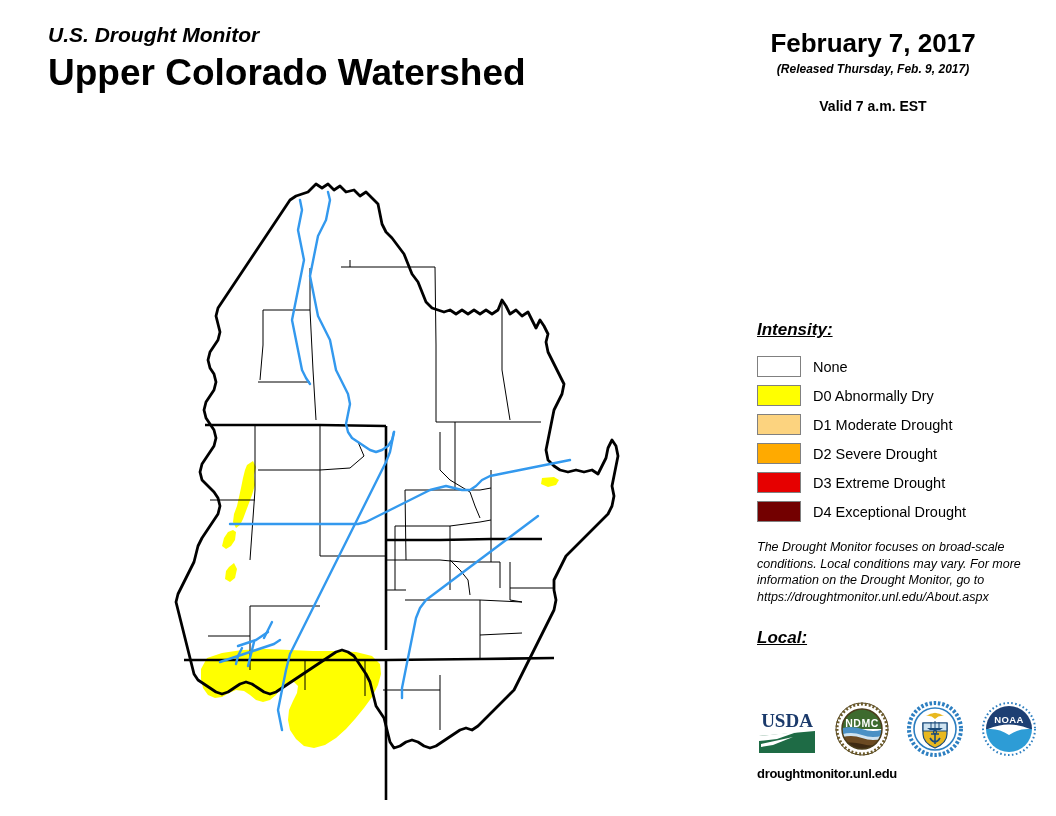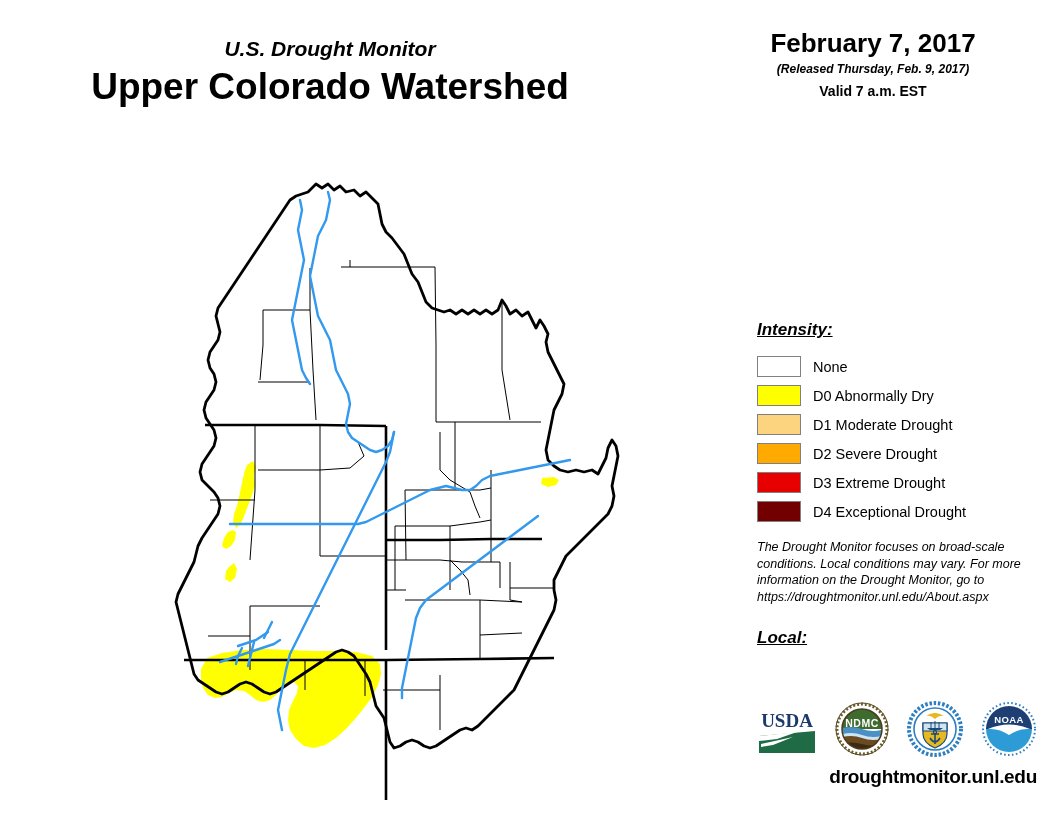--- a/index.html
+++ b/index.html
@@ -13,23 +13,23 @@
     position: relative;
     overflow: hidden;
     font-family: "Liberation Sans", sans-serif;
     color: #000000;
   }
 
   
   #title-block {
     position: absolute;
     left: 0px;
-    top: 36px;
+    top: 22px;
     width: 660px;
-    text-align: center;
+    padding-left: 48px;
   }
   #subtitle-line {
     font-size: 21px;
     font-weight: bold;
     font-style: italic;
     letter-spacing: 0px;
     line-height: 26px;
   }
   #main-title {
     font-size: 37px;
@@ -54,21 +54,21 @@
     font-size: 12px;
     font-weight: bold;
     font-style: italic;
     line-height: 21px;
     margin-top: 1px;
   }
   #valid-time {
     font-size: 14px;
     font-weight: bold;
     line-height: 20px;
-    margin-top: 1px;
+    margin-top: 16px;
   }
 
   
   #legend {
     position: absolute;
     left: 757px;
     top: 320px;
     width: 280px;
   }
   #legend-heading {
@@ -141,22 +141,22 @@
   .logo {
     position: relative;
     flex: 0 0 auto;
   }
 
   #site-url {
     position: absolute;
     left: 757px;
     top: 766px;
     width: 280px;
-    text-align: right;
-    font-size: 19px;
+    text-align: left;
+    font-size: 13px;
     font-weight: bold;
     letter-spacing: -0.3px;
   }
 
   
   #map-area {
     position: absolute;
     left: 150px;
     top: 170px;
     width: 470px;

